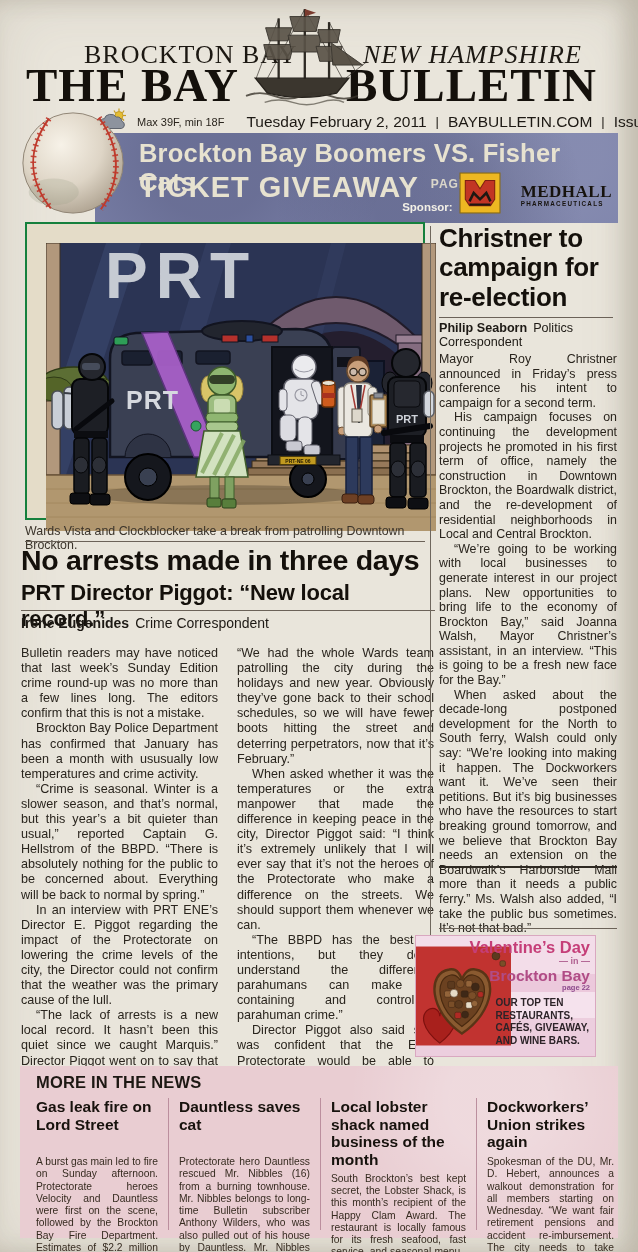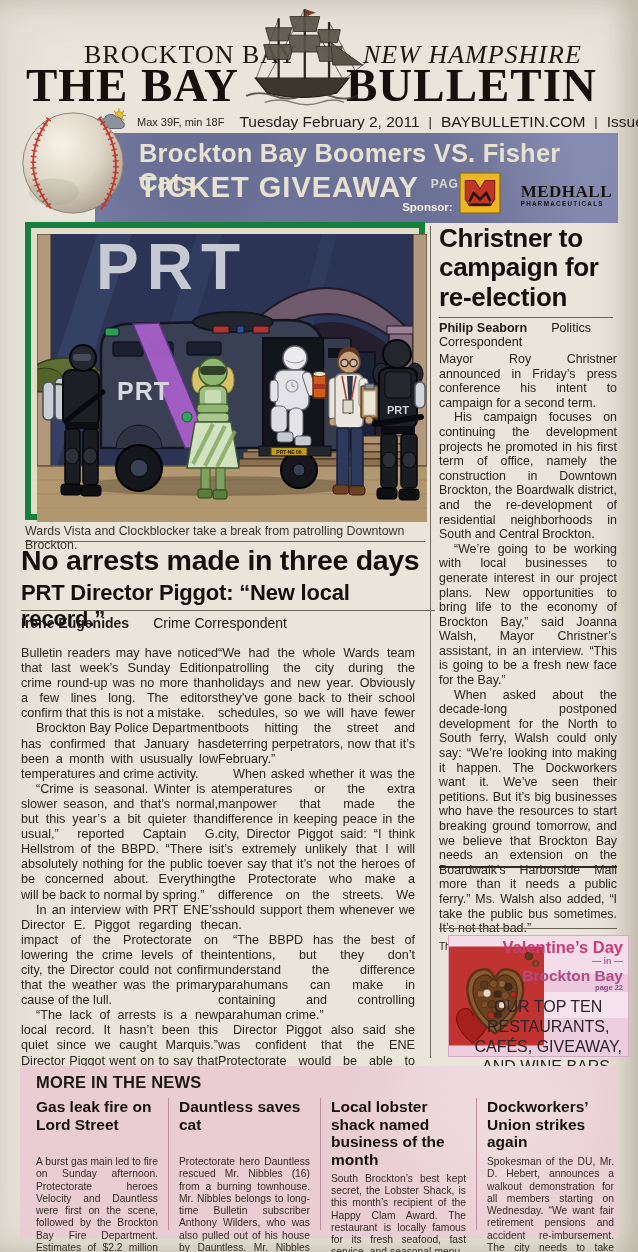--- a/index.html
+++ b/index.html
@@ -6,21 +6,21 @@
   .page{position:relative;width:638px;height:1252px;margin:0 auto;
     background:#e9e5db;overflow:hidden;
     font-family:"Liberation Sans",sans-serif;color:#29241d;
     box-shadow:inset -14px 0 22px rgba(90,80,60,.22), inset 0 0 60px rgba(120,110,90,.15);}
   .abs{position:absolute;}
 
   
   .mh-region{font-family:"Liberation Serif",serif;font-size:26px;letter-spacing:1px;color:#1c1812;}
   .mh-title{font-family:"Liberation Serif",serif;font-size:47px;font-weight:700;letter-spacing:1px;color:#14100b;}
   .dateline{display:flex;align-items:center;gap:9px;white-space:nowrap;}
-  .dateline .wx{font-size:11px;color:#2a251e;margin-right:6px;}
+  .dateline .wx{font-size:11px;color:#2a251e;margin-right:13px;}
   .dateline .dt{font-size:15.5px;color:#1d1914;}
   .dateline .sep{font-size:13px;color:#1d1914;}
 
   
   .banner{left:95px;top:133px;width:523px;height:90px;background:#7b81a9;
     background-image:radial-gradient(circle at 22% 30%,rgba(38,40,72,.20) 0 14%,transparent 42%),
       radial-gradient(circle at 64% 75%,rgba(30,32,62,.18) 0 16%,transparent 45%),
       radial-gradient(circle at 88% 20%,rgba(230,230,240,.10) 0 10%,transparent 35%);
     color:#e7e2d0;}
   .banner-l1{position:absolute;left:44px;top:6px;font-size:25.5px;font-weight:700;letter-spacing:.2px;}
@@ -29,52 +29,52 @@
   .banner-l2 .pageref{font-size:12px;font-weight:700;margin-top:4px;letter-spacing:1px;opacity:.9;}
   .sponsor{position:absolute;right:6px;bottom:5px;display:flex;align-items:flex-end;gap:6px;}
   .sponsor .lbl{font-size:11.5px;font-weight:700;color:#f3f0e6;margin-bottom:5px;}
   .medhall{display:flex;align-items:center;gap:20px;}
   .medhall .mtxt{line-height:1;color:#17130e;}
   .medhall .m1{font-family:"Liberation Serif",serif;font-size:17px;font-weight:900;letter-spacing:.5px;}
   .medhall .m2{font-size:6.3px;font-weight:700;letter-spacing:1.3px;margin-top:1px;}
 
   
   .comic{left:25px;top:222px;width:400px;height:298px;background:#e4dcc8;
-    border:6px solid #15803d;padding:6px;box-sizing:border-box;}
+    border:2px solid #15803d;padding:19px;box-sizing:border-box;}
   .caption{left:25px;top:524px;width:400px;font-size:12.4px;color:#3b342b;}
   .rule{background:#6b6258;height:1px;}
   .rule-dk{background:#2e2922;height:2px;}
 
   
   .headline{left:21px;top:545px;width:416px;font-size:28.5px;font-weight:700;letter-spacing:-.3px;color:#14100b;line-height:1.1;}
   .subhead{left:21px;top:580px;width:416px;font-size:22px;font-weight:700;letter-spacing:-.2px;color:#14100b;}
   .byline{font-size:14px;color:#1d1914;}
-  .byline b{margin-right:24px;text-align:center;}
-  .cols{left:21px;top:646px;width:414px;display:flex;}
+  .byline b{margin-right:6px;text-align:center;}
+  .cols{left:21px;top:646px;width:414px;display:flex;gap:19px;}
   .col{width:197px;font-size:12.6px;line-height:15.1px;text-align:justify;color:#29241d;}
   .col p,.rbody p{margin:0;text-indent:15px;}
   .col p:first-child{text-indent:0;}
 
   
   .vdivider{left:430px;top:226px;width:1px;height:832px;background:#6f675d;}
   .rhead{left:439px;top:224px;width:180px;font-size:26px;font-weight:700;line-height:1.13;letter-spacing:-.3px;color:#14100b;}
   .rbody{left:439px;top:352px;width:178px;font-size:12.4px;line-height:14.6px;text-align:justify;}
   .rbody p:first-child{text-indent:0;}
   .pol-title{left:439px;top:874px;width:178px;font-size:14.3px;font-weight:800;line-height:1.3;color:#1d1813;}
   .pol-note{left:439px;top:909px;width:178px;font-size:10px;color:#29241d;margin-top:32px;}
 
   
-  .ad{left:448px;top:935px;width:181px;height:122px;border:1px solid #d9a8c0;box-sizing:border-box;
+  .ad{left:415px;top:935px;width:181px;height:122px;border:1px solid #d9a8c0;box-sizing:border-box;
     background:linear-gradient(180deg,#f3dde9 0 38px,#ecc9dc 38px 56px,#f5e2ed 56px 82px,#eccede 82px 122px);}
   .ad-title{position:absolute;right:5px;top:3px;text-align:right;line-height:1.05;}
   .ad-t1{font-size:16.5px;font-weight:700;color:#c53e78;}
   .ad-t2{font-size:9px;font-weight:700;color:#b06090;margin:1px 0;}
   .ad-t3{font-size:15.5px;font-weight:700;color:#b04c86;}
   .ad-pg{font-size:7.5px;font-weight:700;color:#8d4a8d;}
-  .ad-body{position:absolute;right:6px;top:61px;text-align:center;font-size:16px;font-weight:400;color:#2c2328;line-height:1.26;}
+  .ad-body{position:absolute;right:6px;top:61px;text-align:left;font-size:10px;font-weight:700;color:#2c2328;line-height:1.26;}
 
   
   .pink{left:20px;top:1066px;width:598px;height:172px;background:#e9cdd2;
     background-image:radial-gradient(circle at 80% 20%,rgba(255,255,255,.25) 0 10%,transparent 30%);}
   .pink-title{position:absolute;left:16px;top:7px;font-size:16.5px;font-weight:800;letter-spacing:.2px;color:#1d1813;}
   .news-row{position:absolute;left:6px;top:32px;right:6px;bottom:8px;display:flex;}
   .news-col{padding:0 10px;box-sizing:border-box;}
   .news-col + .news-col{border-left:1px solid #bb8f9e;}
   .nc1{flex:0 0 142px;} .nc2{flex:0 0 152px;} .nc3{flex:0 0 156px;} .nc4{flex:0 0 148px;}
   .news-h{font-size:15.5px;font-weight:700;line-height:1.14;color:#17120d;min-height:54px;}
@@ -368,21 +368,21 @@
   </div>
 
   <div class="abs vdivider"></div>
   <div class="abs rhead">Christner to campaign for re-election</div>
   <div class="abs rule" style="left:439px;top:317px;width:174px;"></div>
   <div class="abs byline" style="left:439px;top:321px;font-size:12.6px;">
     <b>Philip Seaborn</b><span>Politics Correspondent</span>
   </div>
   <div class="abs rbody">
       <p>Mayor Roy Christner announced in Friday’s press conference his intent to campaign for a second term.</p>
-      <p>His campaign focuses on continuing the development projects he promoted in his first term of office, namely the construction in Downtown Brockton, the Boardwalk district, and the re-development of residential neighborhoods in South and Central Brockton.</p>
+      <p>His campaign focuses on continuing the development projects he promoted in his first term of office, namely the construction in Downtown Brockton, the Boardwalk district, and the re-development of residential neighborhoods in Local and Central Brockton.</p>
       <p>“We’re going to be working with local businesses to generate interest in our project plans.  New opportunities to bring life to the economy of Brockton Bay,” said Joanna Walsh, Mayor Christner’s assistant, in an interview.  “This is going to be a fresh new face for the Bay.”</p>
       <p>When asked about the decade-long postponed development for the North to South ferry, Walsh could only say:  “We’re looking into making it happen.  The Dockworkers want it.  We’ve seen their petitions.  But it’s big businesses who have the resources to start breaking ground tomorrow, and we believe that Brockton Bay needs an extension on the Boardwalk’s Harborside Mall more than it needs a public ferry.”  Ms. Walsh also added, “I take the public bus sometimes.  It’s not that bad.”</p>
     </div>
 
   <div class="abs rule-dk" style="left:439px;top:866px;width:178px;"></div>
   <div class="abs pol-note">This article continues on Page 7.</div>
   <div class="abs rule" style="left:439px;top:928px;width:178px;"></div>
 
   <div class="abs ad">
     <span style="position:absolute;left:0;top:0;">

